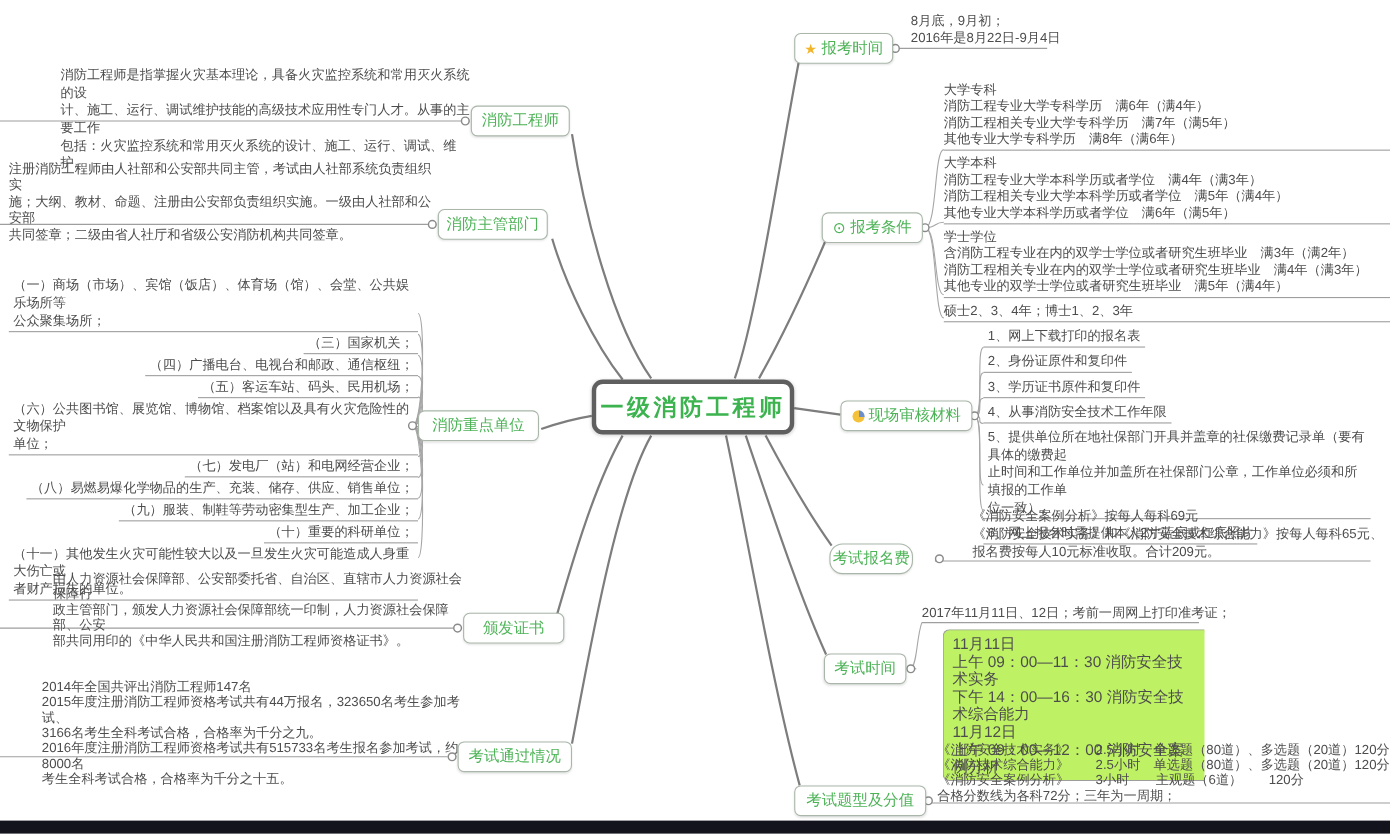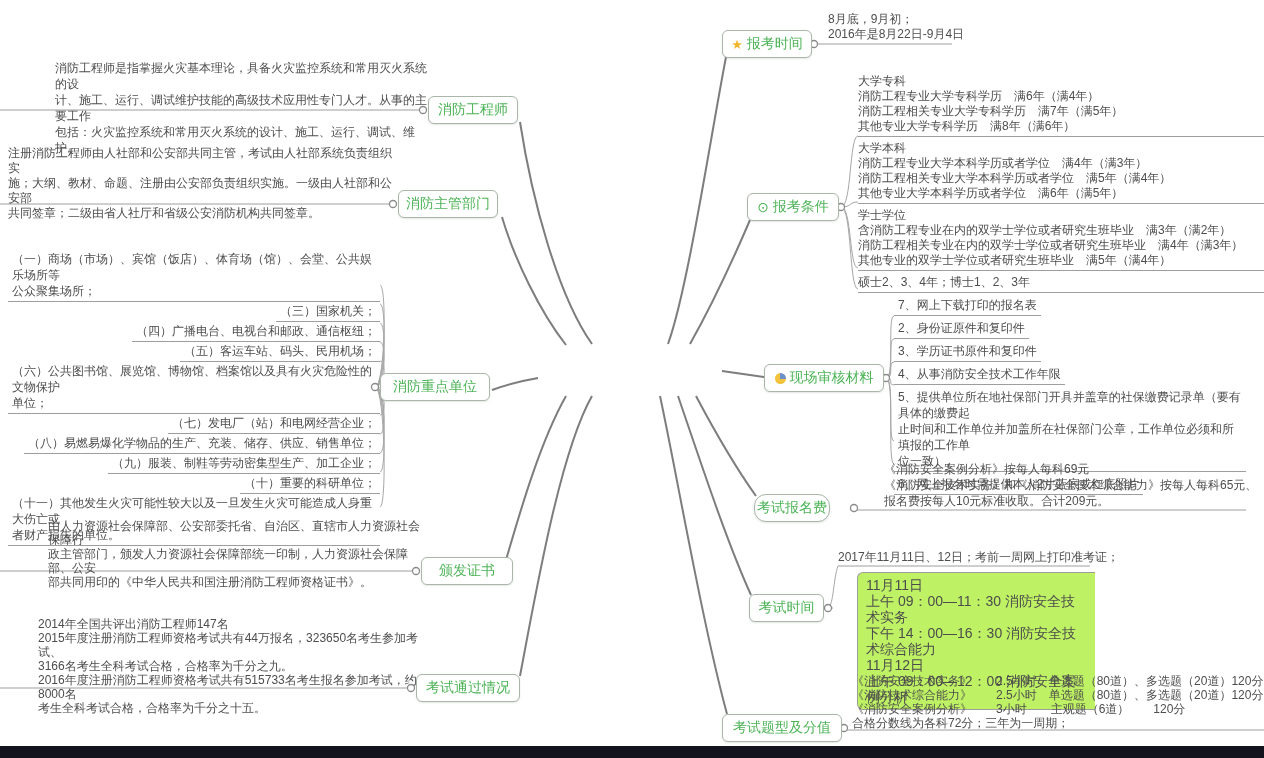--- a/index.html
+++ b/index.html
@@ -134,20 +134,23 @@
       <circle cx="411" cy="688" r="3.5"></circle>
       <circle cx="814" cy="44" r="3.5"></circle>
       <circle cx="841" cy="207" r="3.5"></circle>
       <circle cx="886" cy="378" r="3.5"></circle>
       <circle cx="854" cy="508" r="3.5"></circle>
       <circle cx="828" cy="608" r="3.5"></circle>
       <circle cx="844" cy="728" r="3.5"></circle>
     </g>
   </svg>
 
+  <div class="center-topic">
+    <span>一级消防工程师</span>
+  </div>
 
   <div class="topic" style="left:428px;top:96px;width:90px;">
     <span>消防工程师</span>
   </div>
   <div class="topic" style="left:398px;top:190px;width:100px;">
     <span>消防主管部门</span>
   </div>
   <div class="topic" style="left:380px;top:373px;width:110px;">
     <span>消防重点单位</span>
   </div>
@@ -224,21 +227,21 @@
 消防工程相关专业大学本科学历或者学位　满5年（满4年）
 其他专业大学本科学历或者学位　满6年（满5年）</div>
     <div class="item">学士学位
 含消防工程专业在内的双学士学位或者研究生班毕业　满3年（满2年）
 消防工程相关专业在内的双学士学位或者研究生班毕业　满4年（满3年）
 其他专业的双学士学位或者研究生班毕业　满5年（满4年）</div>
     <div class="item">硕士2、3、4年；博士1、2、3年</div>
   </div>
 
   <div class="stack materials">
-    <div class="item">7、网上下载打印的报名表</div>
+    <div class="item">1、网上下载打印的报名表</div>
     <div class="item">2、身份证原件和复印件</div>
     <div class="item">3、学历证书原件和复印件</div>
     <div class="item">4、从事消防安全技术工作年限</div>
     <div class="item wide">5、提供单位所在地社保部门开具并盖章的社保缴费记录单（要有具体的缴费起
 止时间和工作单位并加盖所在社保部门公章，工作单位必须和所填报的工作单
 位一致）。</div>
     <div class="item">6、网上报名时需提供本人2寸蓝底或红底照片</div>
   </div>
 
   <div class="note" style="left:884px;top:461px;width:400px;">《消防安全案例分析》按每人每科69元

